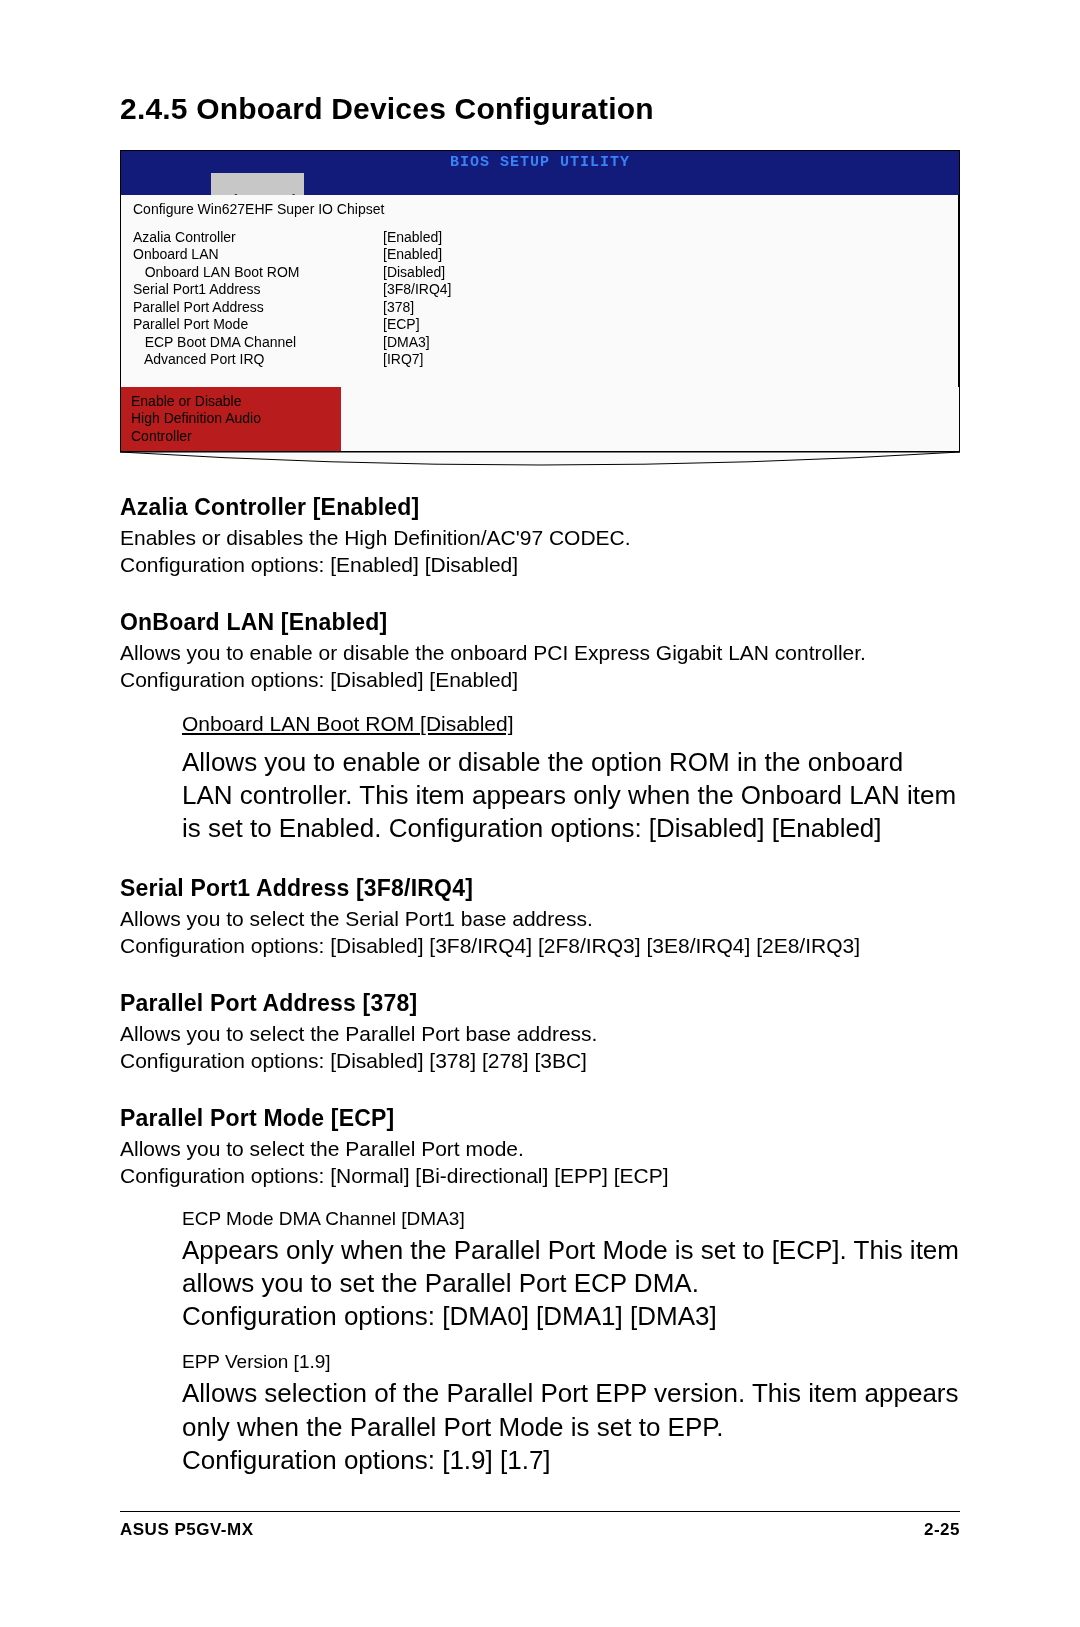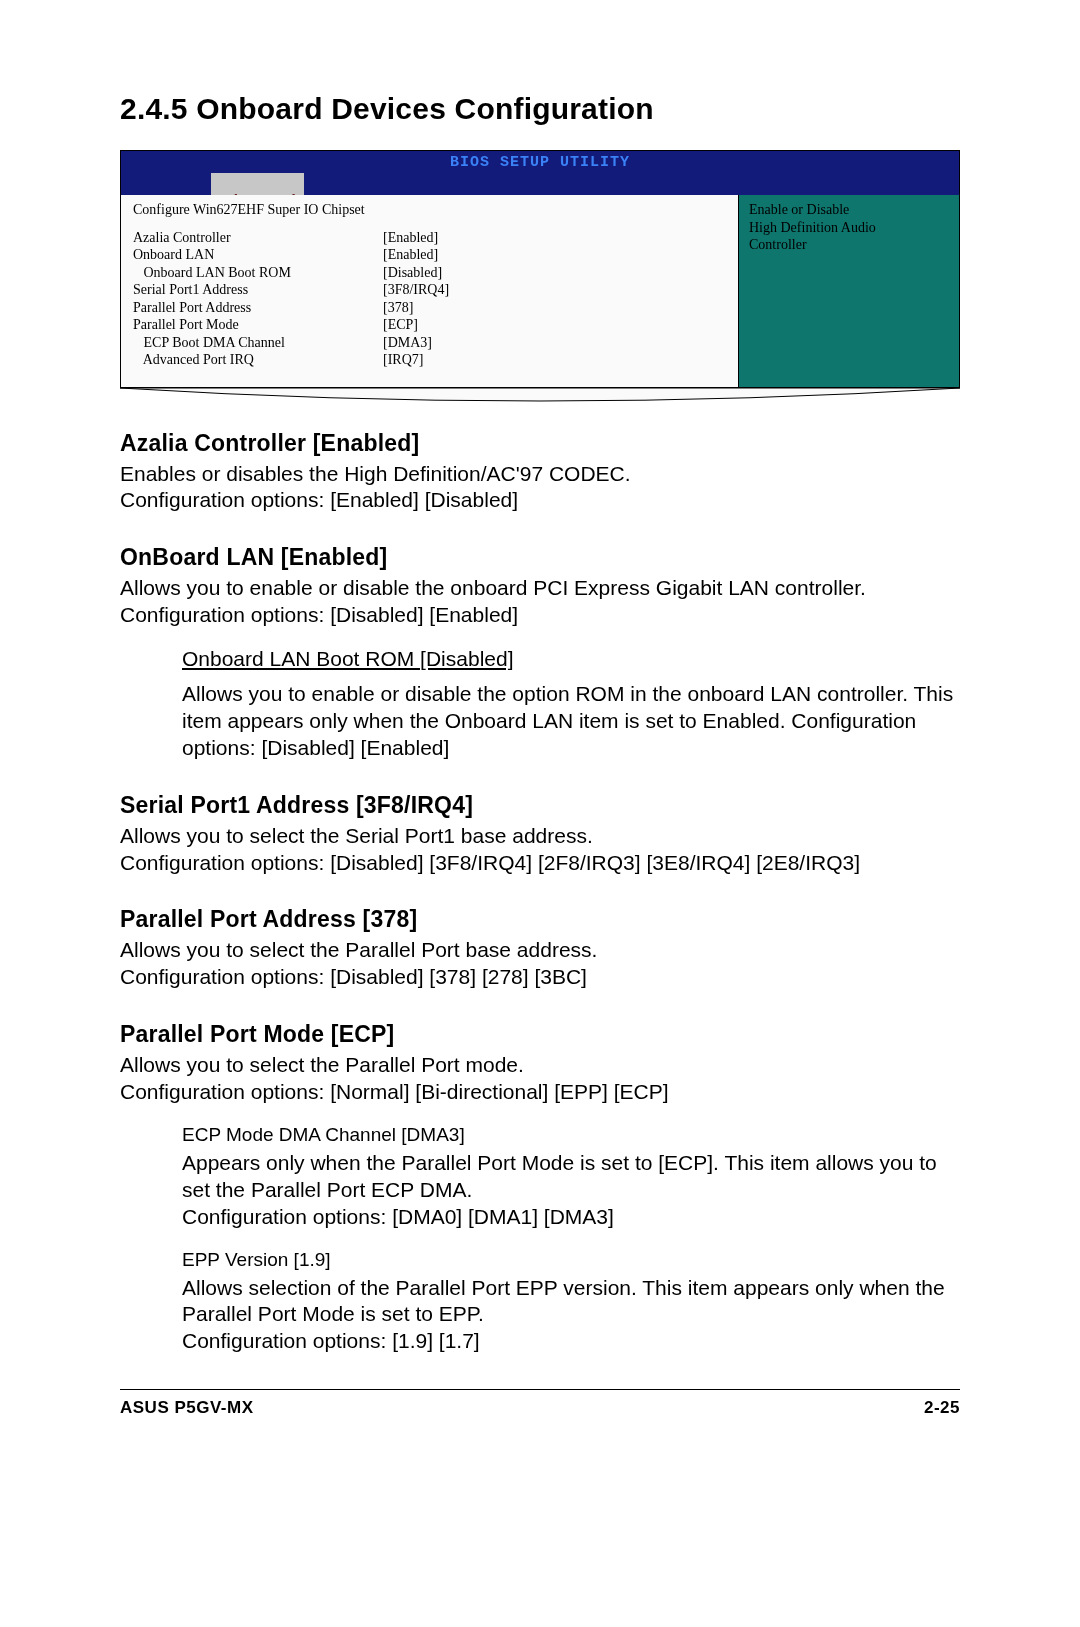--- a/index.html
+++ b/index.html
@@ -51,34 +51,35 @@
     color: #c7c7c7;
     padding: 20px 8px;
   }
   .bios-tab.active {
     background: #c7c7c7;
     color: #6b1d1d;
     font-weight: bold;
   }
   .bios-body {
     display: flex;
-    font-family: Liberation Serif, serif;
+    font-family: Liberation Sans, sans-serif;
     font-size: 14px;
     line-height: 1.25;
+    flex-direction: column;
   }
   .bios-left {
     flex: 1;
     border-right: 1px solid #000;
     padding: 6px 10px 18px 12px;
     background: #fafafa;
   }
   .bios-right {
     width: 220px;
     padding: 6px 10px;
-    background: #0f766e;
+    background: #b91c1c;
   }
   .bios-heading { margin-bottom: 10px; }
   .bios-row { display: flex; }
   .bios-label { flex: 0 0 250px; white-space: pre; }
   .bios-val { }
   .bios-right-text { white-space: pre-wrap; }
   .bios-curve {
     height: 14px;
     background: #fff;
   }
@@ -106,21 +107,21 @@
     font-size: 21px;
     text-decoration: underline;
     display: inline-block;
     margin-bottom: 10px;
   }
   .sub-head-plain {
     font-size: 19px;
     margin-bottom: 4px;
   }
   .sub-body {
-    font-size: 21px;
+    font-size: 26px;
     line-height: 1.28;
   }
   .gap { height: 18px; }
 
   .footer-rule {
     border: none;
     border-top: 1.5px solid #000;
     margin-top: 34px;
     margin-bottom: 8px;
   }

